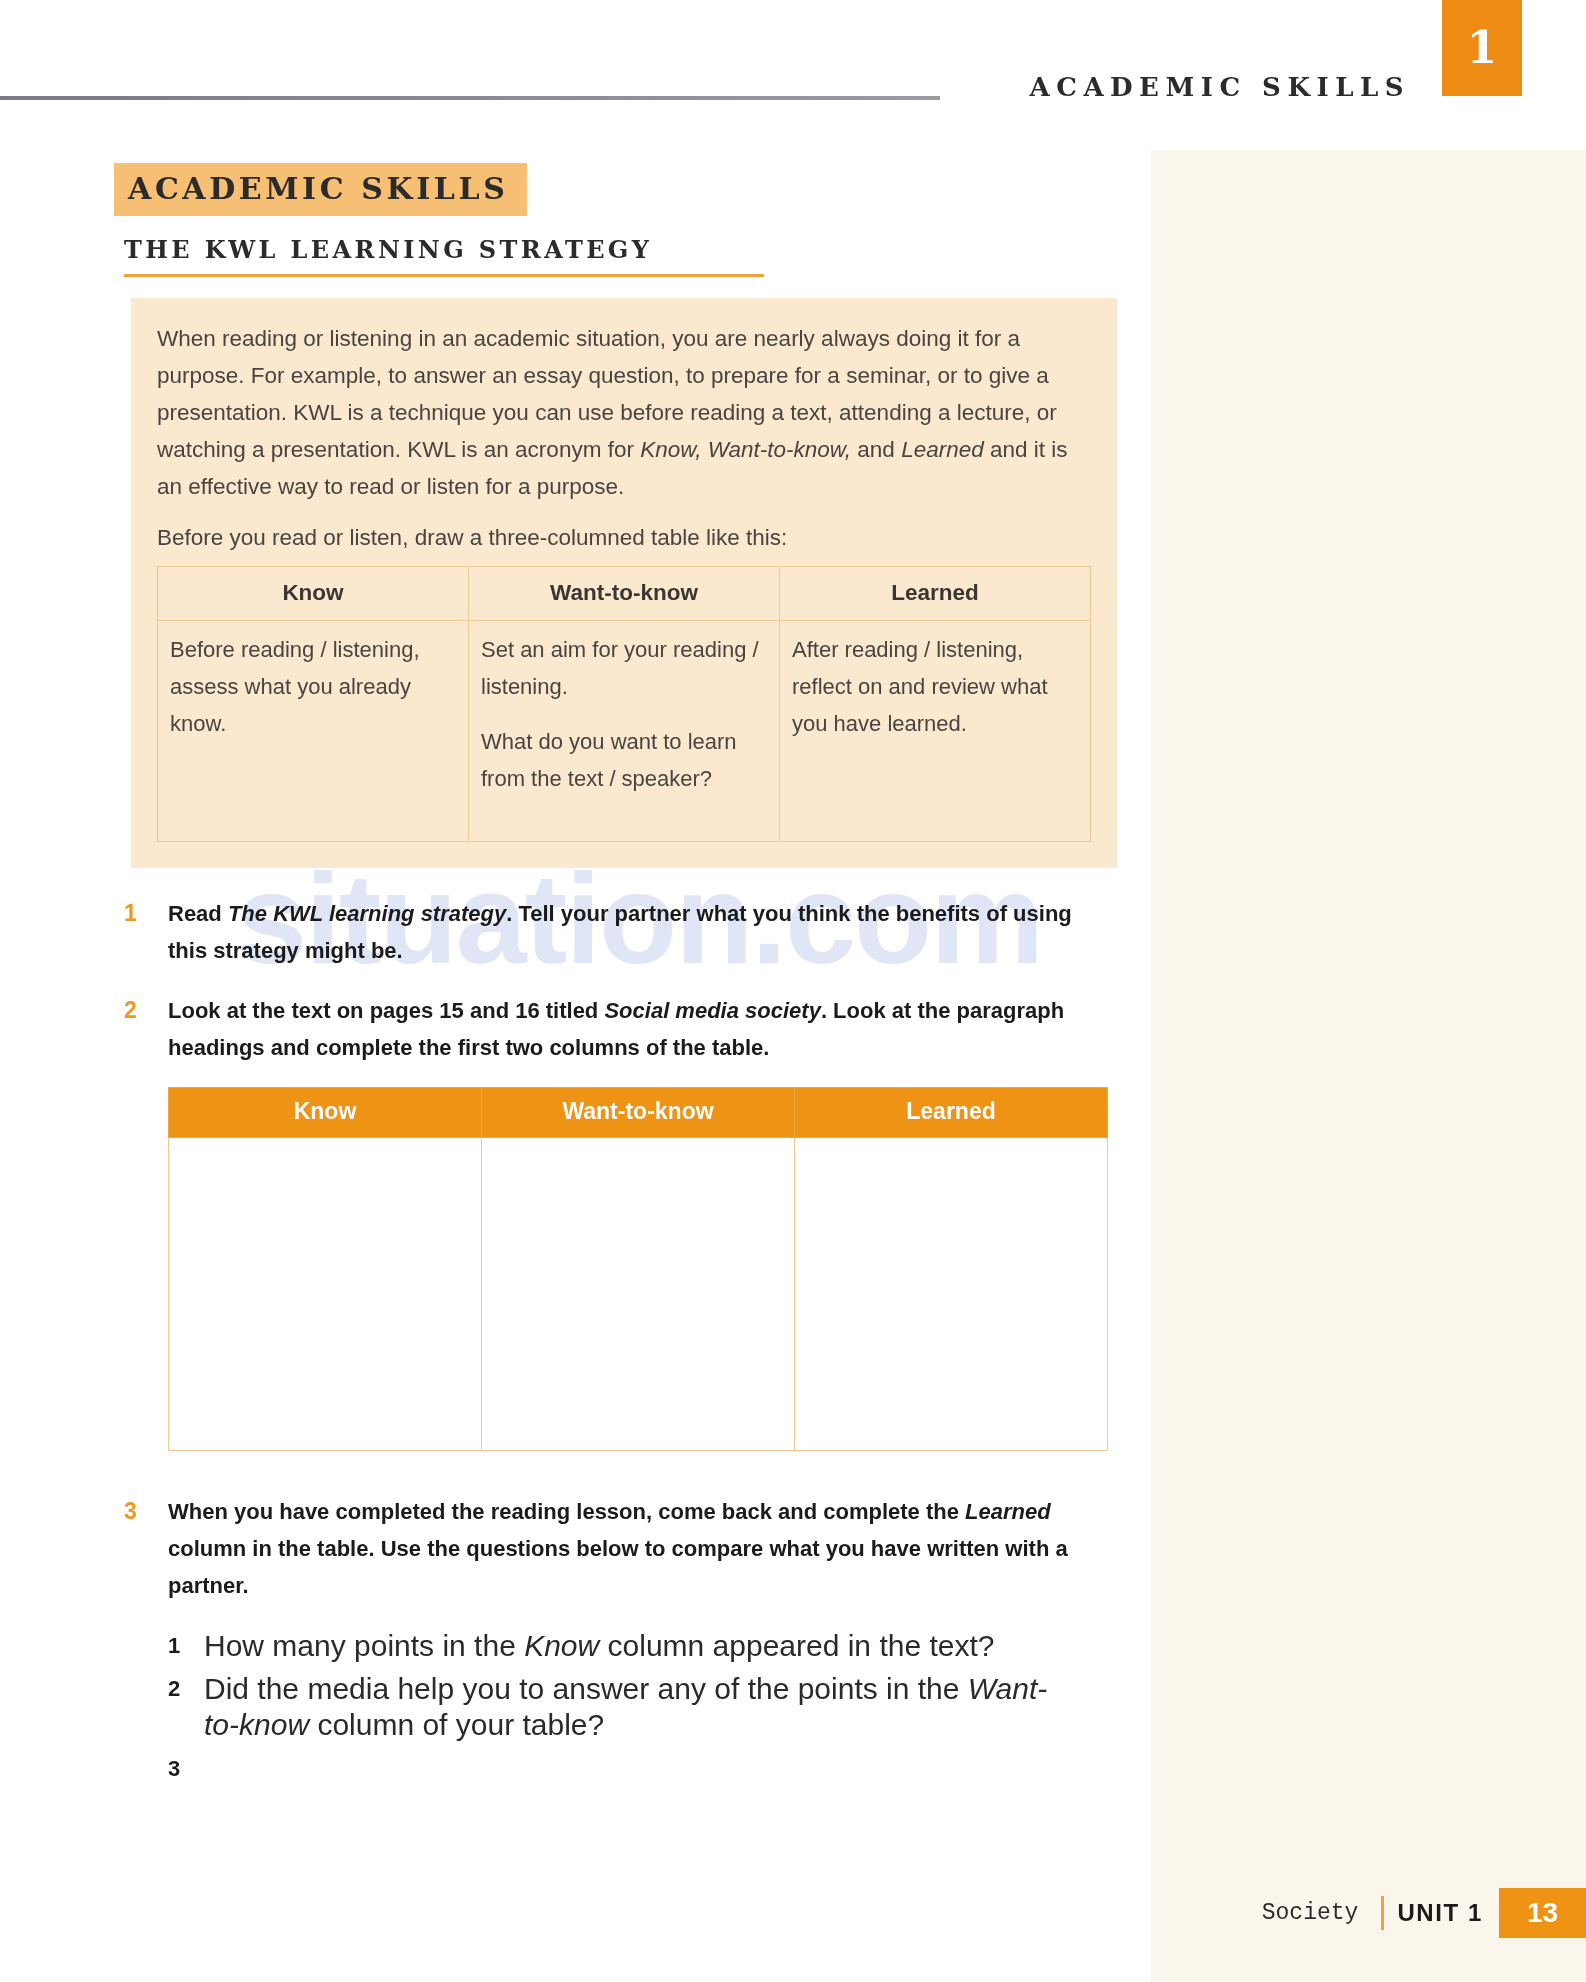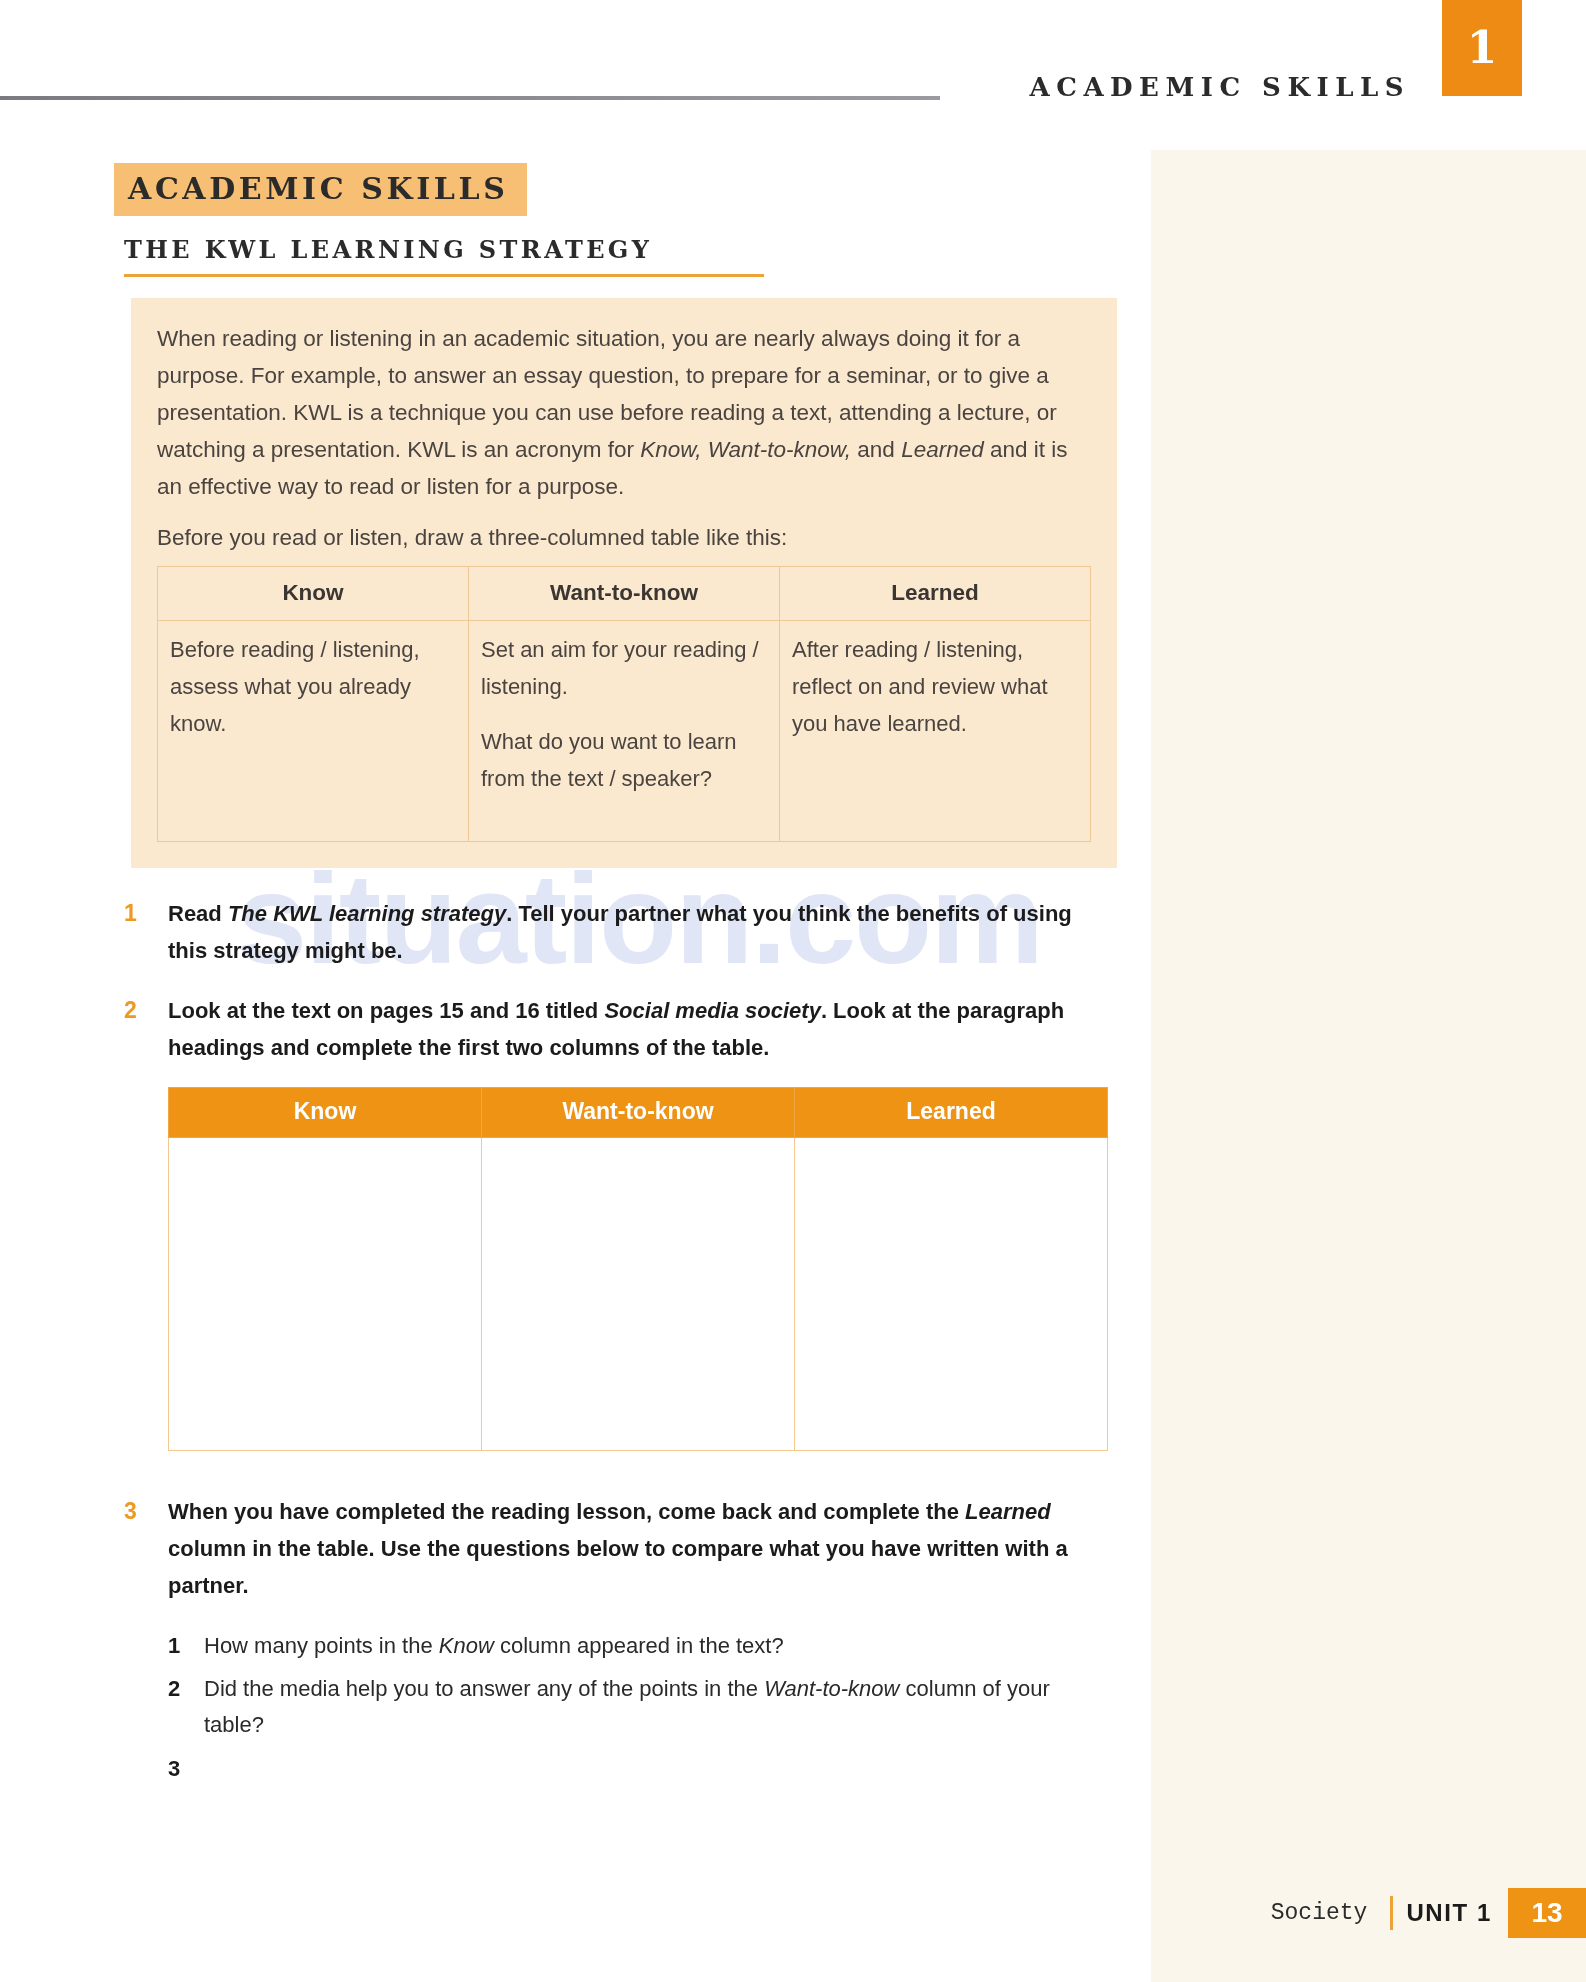--- a/index.html
+++ b/index.html
@@ -127,21 +127,21 @@
 
   
   .subq{
     position:absolute;display:flex;
   }
   .subq .n{
     width:36px;flex:none;font-weight:bold;font-size:22px;
     line-height:36px;color:#1b1b1b;
   }
   .subq .t{
-    font-size:22px;line-height:36px;color:#2a2a2a;
+    font-size:30px;line-height:36px;color:#2a2a2a;
     font-family:"Liberation Sans", sans-serif;
   }
   .subq .t em{font-style:italic;}
   #sq1{left:168px;top:1628px;width:960px;}
   #sq2{left:168px;top:1671px;width:900px;}
   #sq3{left:168px;top:1751px;width:960px;}
 
   
   .footer{
     position:absolute;right:0px;top:1888px;
@@ -151,21 +151,21 @@
     font-size:23px;color:#2b2b2b;line-height:50px;padding-right:23px;
     font-family:Liberation Mono, monospace;
   }
   .footer .divider{width:3px;background:#eda338;margin:8px 0;}
   .footer .unit{
     font-size:24px;font-weight:bold;letter-spacing:1.6px;color:#1b1b1b;
     line-height:50px;padding:0 16px 0 13px;
   }
   .footer .pg{
     background:#ee9313;color:#ffffff;font-weight:bold;font-size:28px;
-    width:78px;text-align:center;line-height:50px;
+    width:87px;text-align:center;line-height:50px;
   }
 
   
   .watermark{
     position:absolute;left:236px;top:845px;
     font-size:128px;font-weight:bold;letter-spacing:-2px;
     color:#c9d2ef;opacity:.55;
     font-family:"Liberation Sans", sans-serif;
     pointer-events:none;white-space:nowrap;
   }

